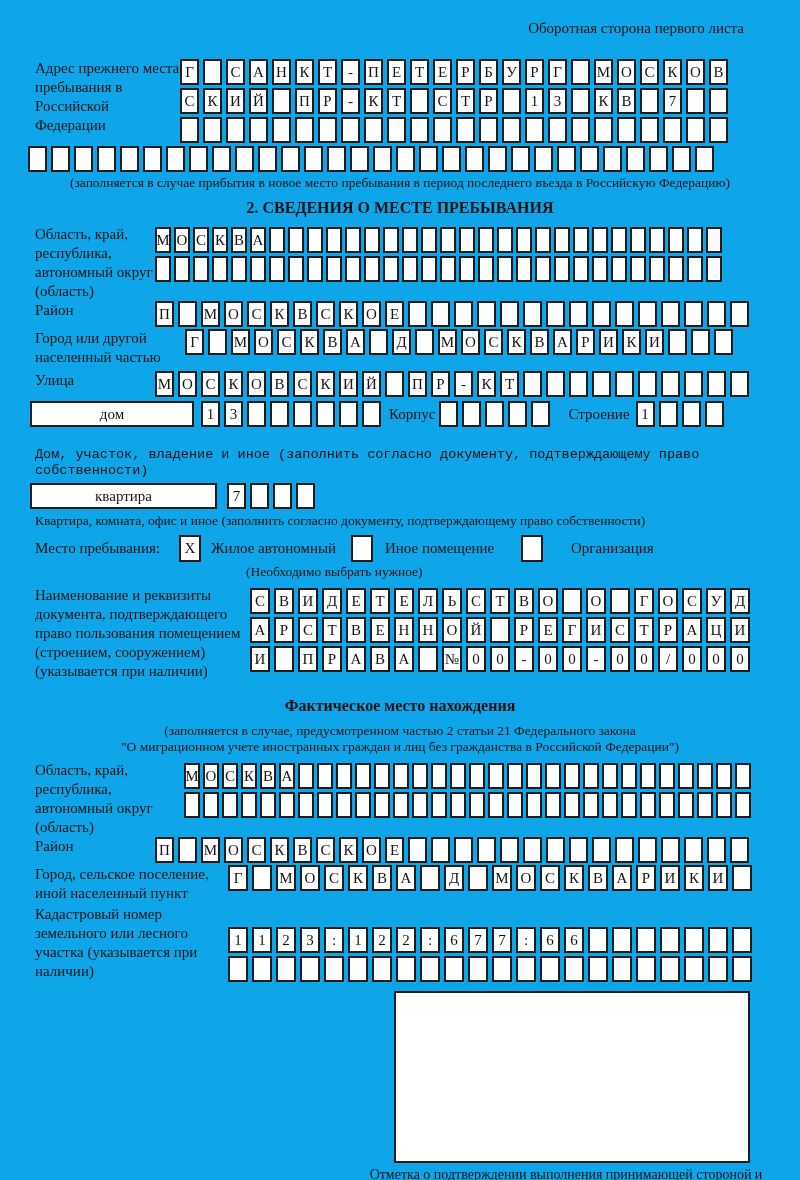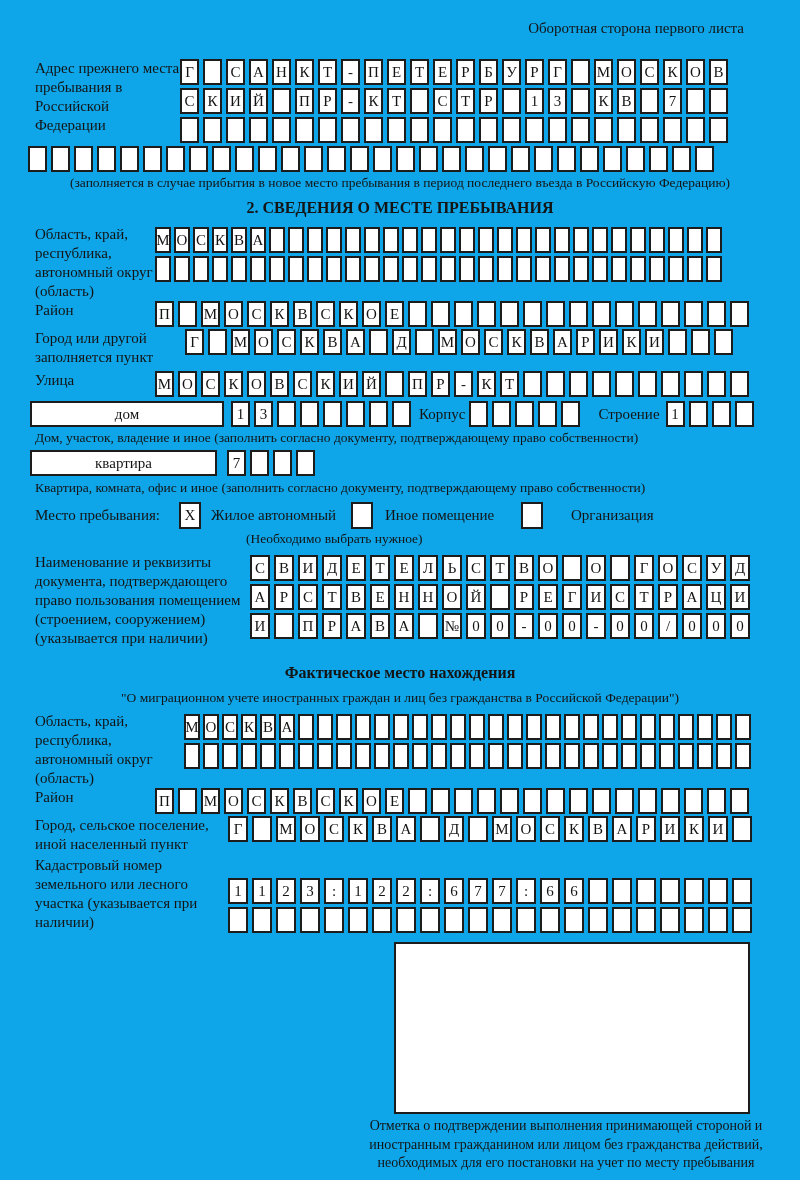--- a/index.html
+++ b/index.html
@@ -269,21 +269,21 @@
         <span class="cell"></span>
         <span class="cell"></span>
         <span class="cell"></span>
         <span class="cell"></span>
         <span class="cell"></span>
         <span class="cell"></span>
       </div>
   </div>
 
   <div class="frow vcenter mb2">
-    <div class="label lw157">Город или другой заполняется пункт</div>
+    <div class="label lw157">Город или другой населенный частью</div>
     <div class="cells c19" style="margin-bottom:0">
         <span class="cell">Г</span>
         <span class="cell"></span>
         <span class="cell">М</span>
         <span class="cell">О</span>
         <span class="cell">С</span>
         <span class="cell">К</span>
         <span class="cell">В</span>
         <span class="cell">А</span>
         <span class="cell"></span>
@@ -331,21 +331,21 @@
         <span class="cell"></span>
         <span class="cell"></span>
         <span class="cell"></span>
         <span class="cell"></span>
         <span class="cell"></span>
         <span class="cell"></span>
       </div>
   </div>
 
   <div class="frow vcenter mt4">
-    <div class="widebox" style="margin-left:2px;width:194px;">
+    <div class="widebox" style="margin-left:2px;width:164px;">
       <span>дом</span>
     </div>
     <div class="cells c19" style="margin:0 0 0 7px;">
         <span class="cell">1</span>
         <span class="cell">3</span>
         <span class="cell"></span>
         <span class="cell"></span>
         <span class="cell"></span>
         <span class="cell"></span>
         <span class="cell"></span>
@@ -360,21 +360,21 @@
         <span class="cell"></span>
       </div>
     <div class="inline-lbl" style="margin-left:14px;">Строение</div>
     <div class="cells c19" style="margin:0 0 0 6px;">
         <span class="cell">1</span>
         <span class="cell"></span>
         <span class="cell"></span>
         <span class="cell"></span>
       </div>
   </div>
-  <div class="caption" style="padding-left:7px;margin-top:2px;">Дом, участок, владение и иное (заполнить согласно документу, подтверждающему право собственности)</div>
+  <div class="caption" style="padding-left:7px;margin-top:19px;font-family:Liberation Mono, monospace;">Дом, участок, владение и иное (заполнить согласно документу, подтверждающему право собственности)</div>
 
   <div class="frow vcenter mt4">
     <div class="widebox" style="margin-left:2px;width:187px;">
       <span>квартира</span>
     </div>
     <div class="cells c19" style="margin:0 0 0 10px;">
         <span class="cell">7</span>
         <span class="cell"></span>
         <span class="cell"></span>
         <span class="cell"></span>
@@ -462,20 +462,21 @@
           <span class="cell">0</span>
           <span class="cell">/</span>
           <span class="cell">0</span>
           <span class="cell">0</span>
           <span class="cell">0</span>
         </div>
     </div>
   </div>
 
   <div class="sect-title" style="margin-top:16px;">Фактическое место нахождения</div>
+  <div class="caption center">(заполняется в случае, предусмотренном частью 2 статьи 21 Федерального закона</div>
   <div class="caption center">"О миграционном учете иностранных граждан и лиц без гражданства в Российской Федерации")</div>
 
   <div class="frow mt6">
     <div class="label lw156">Область, край, республика, автономный округ (область)</div>
     <div class="col" style="padding-top:2px;">
       <div class="cells c16">
           <span class="cell">М</span>
           <span class="cell">О</span>
           <span class="cell">С</span>
           <span class="cell">К</span>

